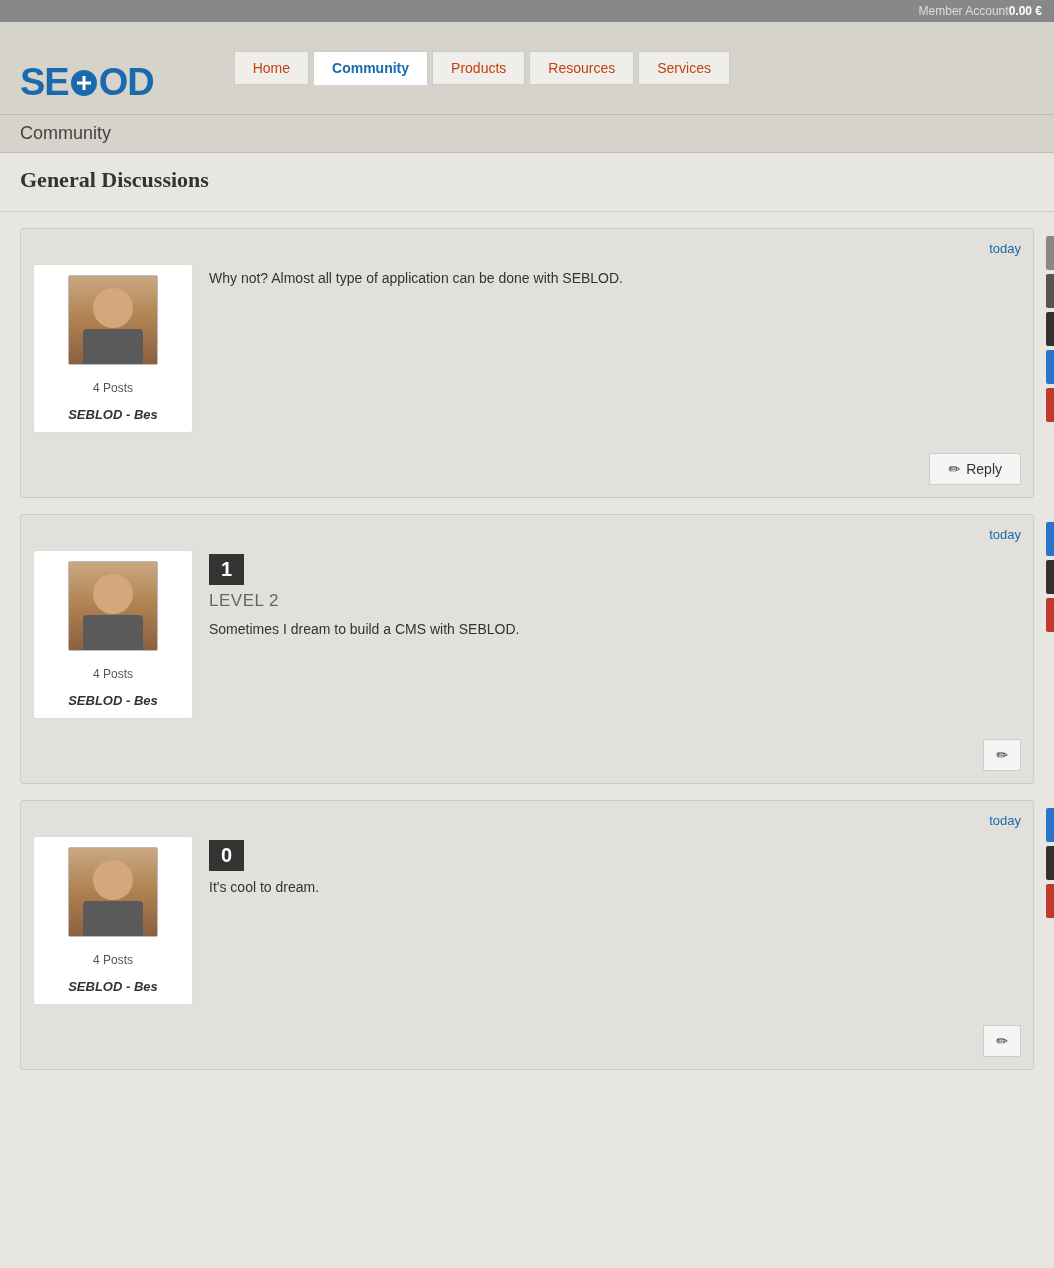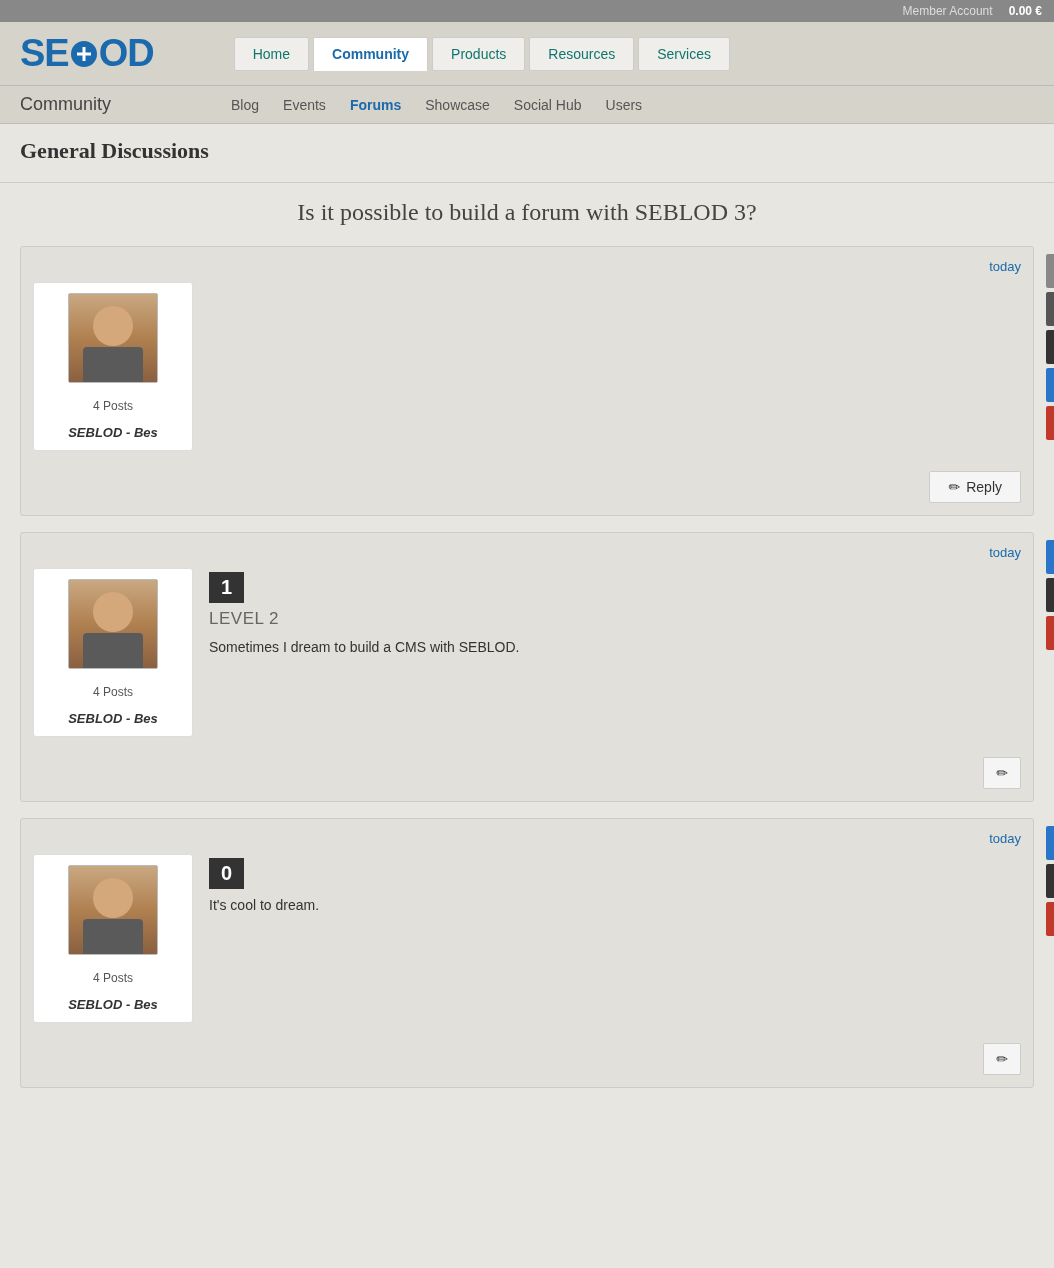--- a/index.html
+++ b/index.html
@@ -12,21 +12,21 @@
 
     
     .top-bar {
       background-color: #888;
       display: flex;
       justify-content: flex-end;
       padding: 4px 12px;
       font-size: 12px;
       color: #fff;
     }
-    .top-bar span { margin-left: 16px; }
+    .top-bar span { }
     .top-bar .account { color: #ddd; }
     .top-bar .balance { color: #fff; font-weight: bold; }
 
     
     .main-nav {
       background-color: #d6d3ca;
       display: flex;
       align-items: center;
       padding: 10px 20px;
       border-bottom: 1px solid #bbb;
@@ -44,21 +44,21 @@
     .nav-tabs {
       display: flex;
       gap: 4px;
     }
     .nav-tab {
       padding: 8px 18px;
       border: 1px solid #ccc;
       background: #f0eeea;
       cursor: pointer;
       font-size: 14px;
-      color: #0f766e;
+      color: #c2410c;
       border-radius: 2px;
     }
     .nav-tab.active {
       background: #fff;
       border-bottom-color: #fff;
       color: #1a6aad;
       font-weight: bold;
     }
 
     
@@ -285,20 +285,21 @@
     .side-btn.gray { background: #888; color: #fff; }
     .side-btn.dark-gray { background: #555; color: #fff; }
     .side-btn.dark { background: #333; color: #fff; }
     .side-btn.blue { background: #2a75c8; color: #fff; }
     .side-btn.red { background: #c0392b; color: #fff; }
 
     
     .logo-text {
       display: flex;
       align-items: center;
+      margin-top: 29px;
     }
     .logo-text span { color: #1a6aad; }
 
     .logo-icon {
       display: inline-block;
       width: 26px;
       height: 26px;
       border-radius: 50%;
       background: #1a6aad;
       margin: 0 2px;
@@ -344,48 +345,40 @@
     <div class="nav-tab">Home</div>
     <div class="nav-tab active">Community</div>
     <div class="nav-tab">Products</div>
     <div class="nav-tab">Resources</div>
     <div class="nav-tab">Services</div>
   </div>
 </div>
 
 <div class="sub-nav">
   <div class="sub-nav-title">Community</div>
-  <div class="sub-nav-links">
-    <a class="sub-nav-link">Blog</a>
-    <a class="sub-nav-link">Events</a>
-    <a class="sub-nav-link active">Forums</a>
-    <a class="sub-nav-link">Showcase</a>
-    <a class="sub-nav-link">Social Hub</a>
-    <a class="sub-nav-link">Users</a>
-  </div>
 </div>
 
 <div class="page-content">
   <div class="section-title">General Discussions</div>
 
   <div class="thread-container">
-    <div class="thread-title">Is it possible to build a forum with SEBLOD 3?</div>
 
     <div style="position:relative; margin-bottom:16px;">
       <div class="post-card">
         <div class="post-date">today</div>
         <div class="post-body">
           <div class="author-panel">
             <div class="author-avatar">
               <div class="avatar-face"></div>
             </div>
             <div class="author-posts">4 Posts</div>
             <div class="author-name">SEBLOD - Bes</div>
           </div>
           <div class="post-content">
+            <p class="post-text">Why not? Almost all type of application can be done with SEBLOD.</p>
           </div>
         </div>
         <div class="post-footer">
           <button class="reply-btn">
             <span>✏</span>
             <span>Reply</span>
           </button>
         </div>
       </div>
 

